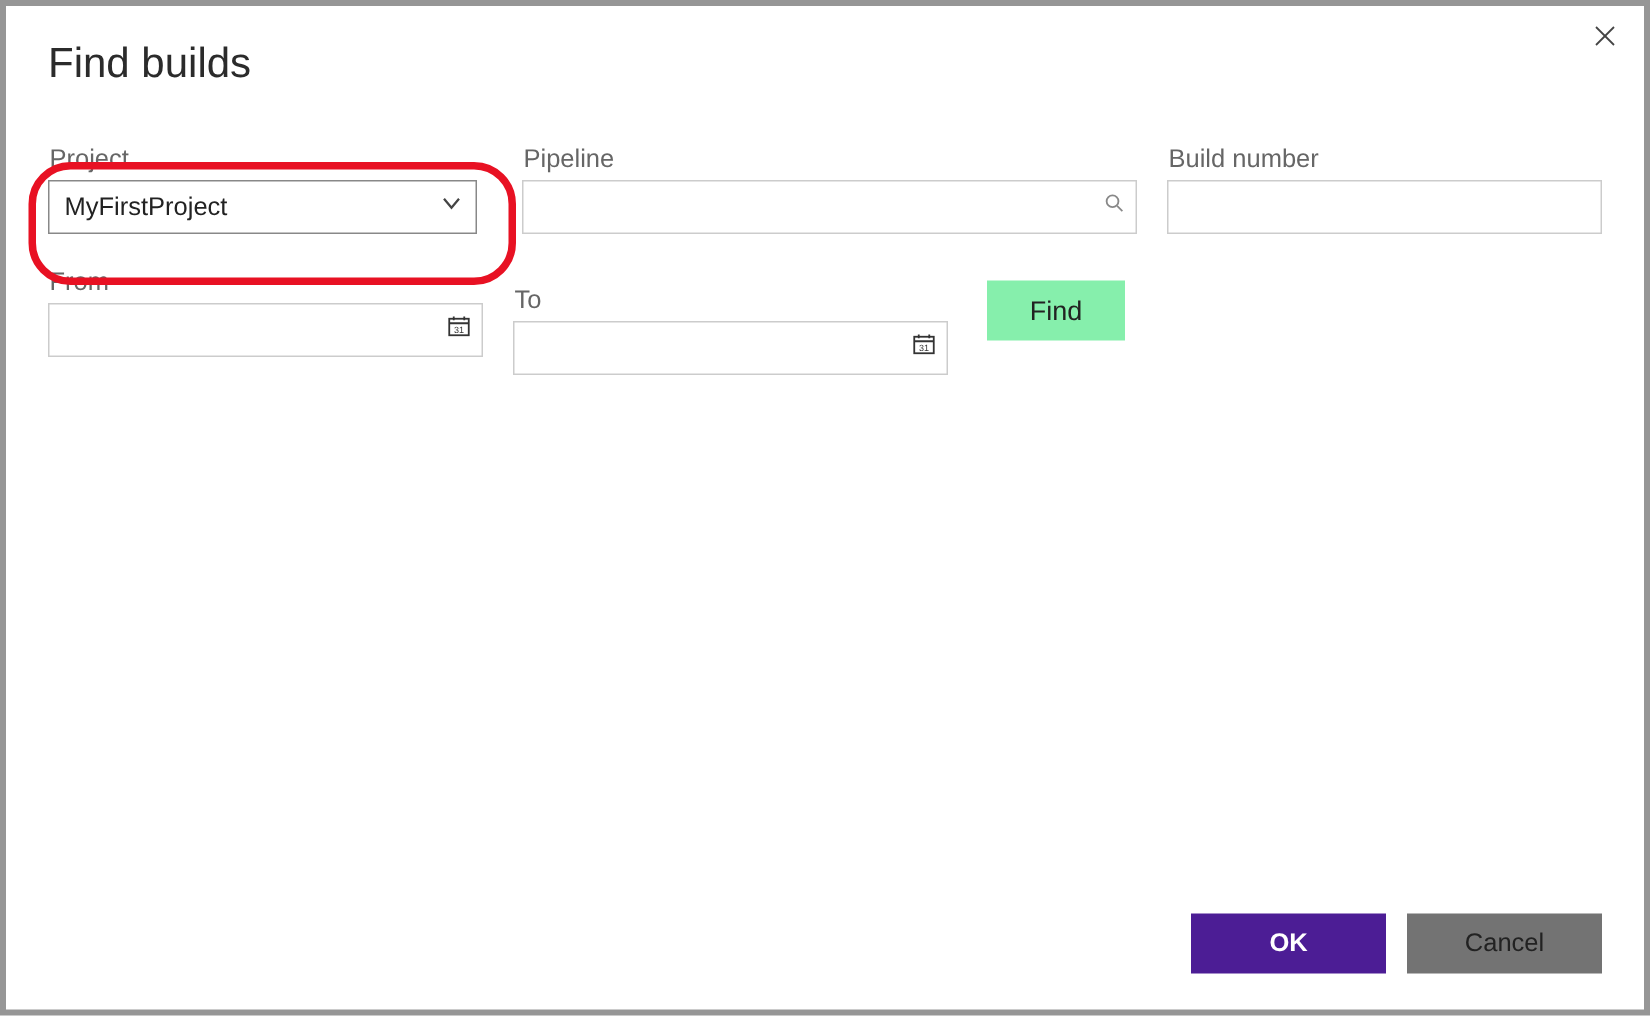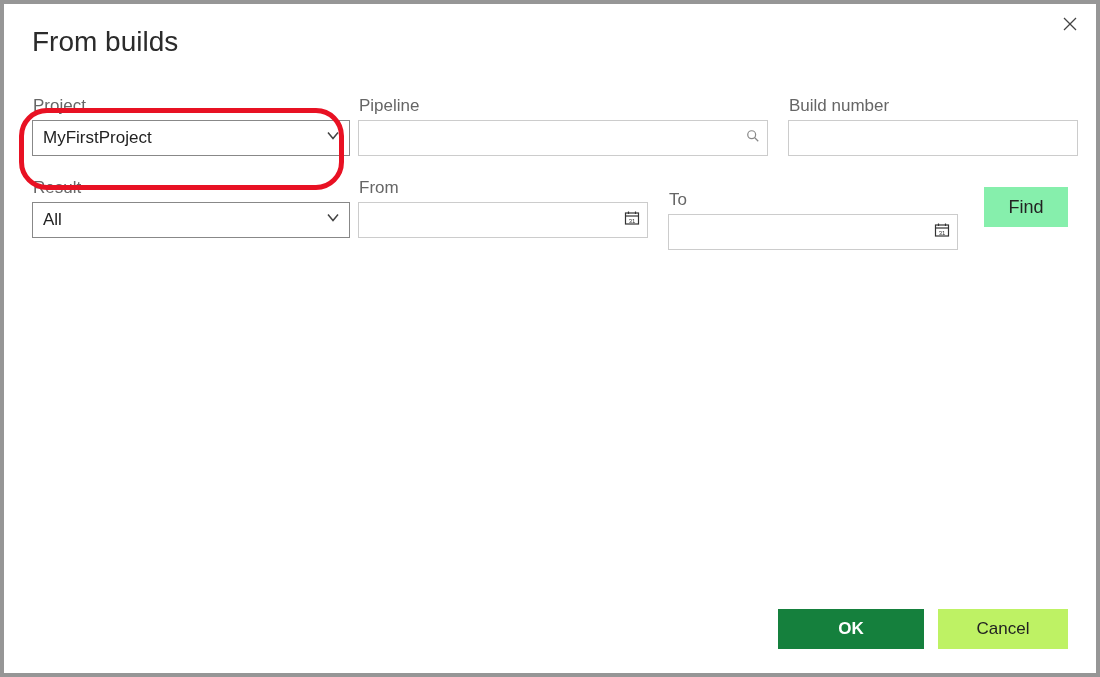--- a/index.html
+++ b/index.html
@@ -57,21 +57,21 @@
       flex-direction: column;
     }
     .field-label {
       font-size: 17px;
       color: #666;
       margin-bottom: 4px;
       padding-left: 1px;
     }
     .dropdown {
       position: relative;
-      width: 318px;
+      width: 286px;
       height: 36px;
       border: 1px solid #888;
       background: #fff;
       cursor: pointer;
       display: flex;
       align-items: center;
       padding: 0 10px;
       font-size: 17px;
       color: #222;
     }
@@ -152,35 +152,35 @@
       margin-left: 6px;
     }
     .footer {
       margin-top: auto;
       padding: 0 28px 24px 0;
       display: flex;
       justify-content: flex-end;
       gap: 14px;
     }
     .ok-btn {
-      width: 146px;
+      width: 130px;
       height: 40px;
       border: none;
-      background: #15803d;
+      background: #4c1d95;
       color: #fff;
       font-size: 17px;
       font-weight: 600;
       font-family: inherit;
       cursor: pointer;
     }
     .cancel-btn {
       width: 130px;
       height: 40px;
       border: none;
-      background: #bef264;
+      background: #737373;
       color: #222;
       font-size: 17px;
       font-family: inherit;
       cursor: pointer;
     }
     
     .highlight-ring {
       position: absolute;
       left: 15px;
       top: 104px;
@@ -205,21 +205,21 @@
 
   <div class="close-btn">
     <span>
       <svg viewBox="0 0 14 14" stroke="currentColor" stroke-width="1.2" fill="none">
         <line x1="1" y1="1" x2="13" y2="13"></line>
         <line x1="13" y1="1" x2="1" y2="13"></line>
       </svg>
     </span>
   </div>
 
-  <h1 class="title">From builds</h1>
+  <h1 class="title">Find builds</h1>
 
   <div class="form-area">
 
     <div class="row">
 
       <div class="field col-project">
         <label class="field-label">Project</label>
         <div class="dropdown">
           <span>MyFirstProject</span>
           <span class="chevron">
@@ -244,31 +244,20 @@
       </div>
 
       <div class="field col-build">
         <label class="field-label">Build number</label>
         <input class="text-input" type="text" value="" style="">
       </div>
     </div>
 
     <div class="row row2">
 
-      <div class="field col-result">
-        <label class="field-label">Result</label>
-        <div class="dropdown">
-          <span>All</span>
-          <span class="chevron">
-            <svg viewBox="0 0 16 16" fill="none" stroke="currentColor" stroke-width="1.5">
-              <polyline points="3,5 8,11 13,5"></polyline>
-            </svg>
-          </span>
-        </div>
-      </div>
 
       <div class="field col-from">
         <label class="field-label">From</label>
         <div class="date-wrap">
           <input class="date-input" type="text" value="" style="">
           <span class="date-icon">
             <svg viewBox="0 0 16 16" fill="none" stroke="currentColor" stroke-width="1.2">
               <rect x="1.5" y="3" width="13" height="11"></rect>
               <line x1="1.5" y1="6" x2="14.5" y2="6"></line>
               <line x1="4.5" y1="1.5" x2="4.5" y2="4"></line>

